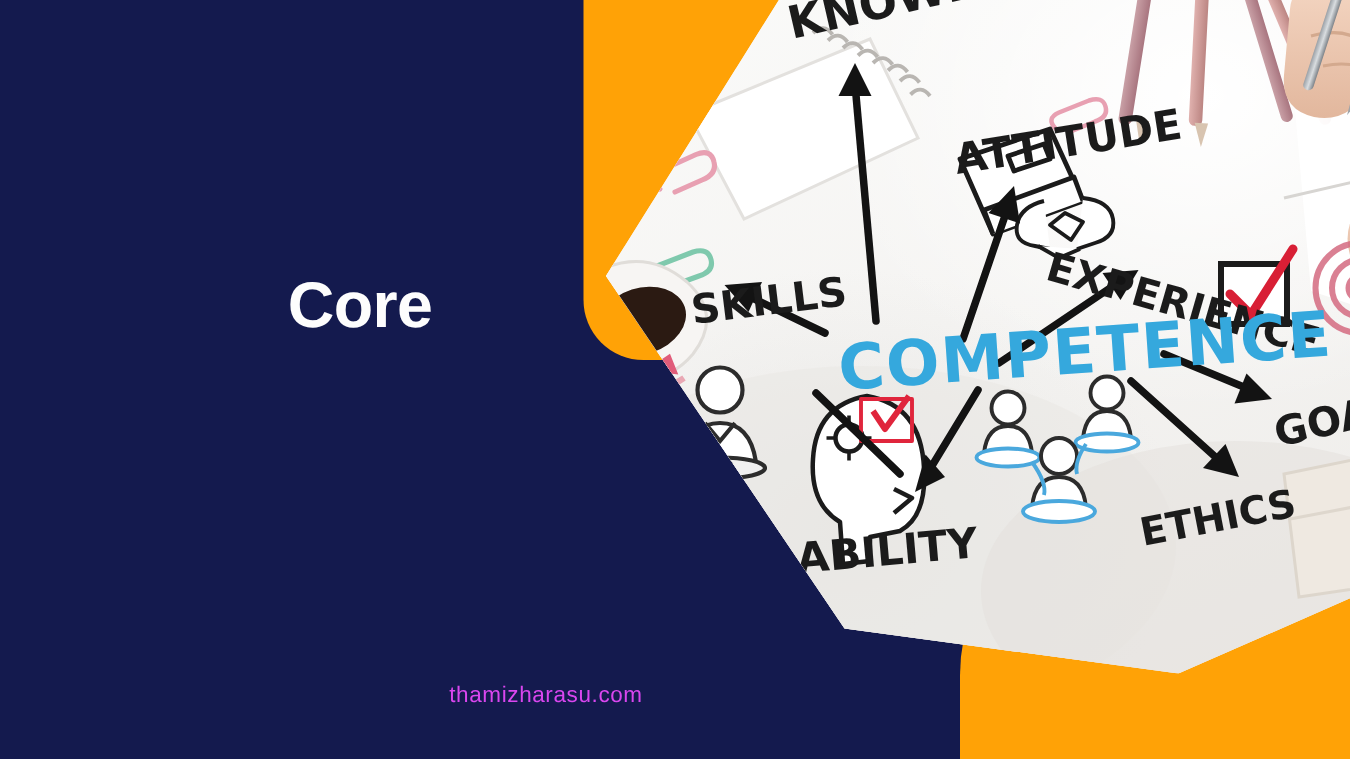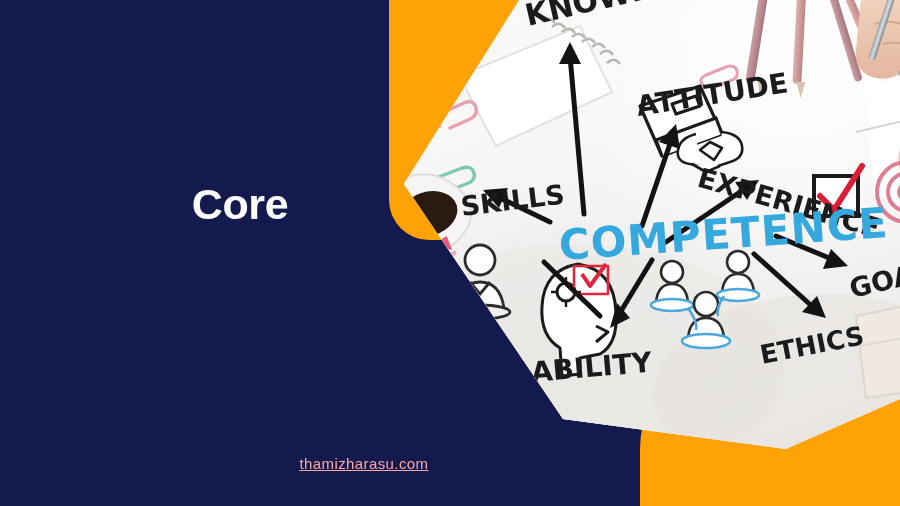--- a/index.html
+++ b/index.html
@@ -47,21 +47,21 @@
   .title-block{
     position:absolute;left:0;top:178px;width:404px;z-index:6;
     text-align:center;color:#ffffff;margin-left:38px;
   }
   .title-line{
     font-size:43px;font-weight:700;line-height:1.25;letter-spacing:-0.4px;
     color:#fdfdfd;
   }
   .footer-url{
     position:absolute;left:0;top:455px;width:728px;text-align:center;z-index:7;
-    font-size:15px;letter-spacing:.4px;color:#fca5a5;font-weight:400;text-decoration:underline;
+    font-size:15px;letter-spacing:.4px;color:#d946ef;font-weight:400;
   }
   .chart-label{font-family:"DejaVu Sans",sans-serif;font-weight:700;fill:#1b1b1b;}
 </style>
 </head>
 <body>
 
 <div id="banner">
 
   <div class="orange-blob"></div>
   <div class="orange-blob-3"></div>

